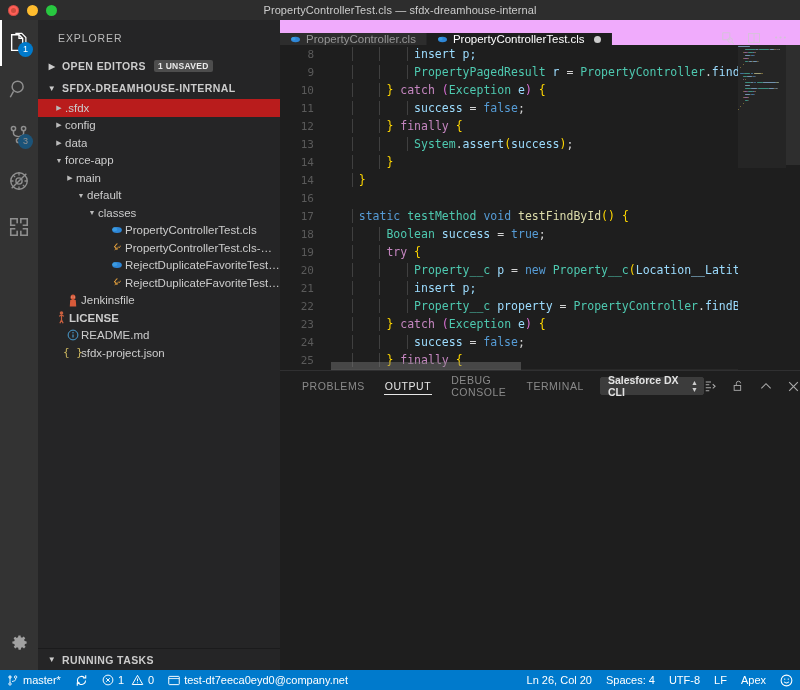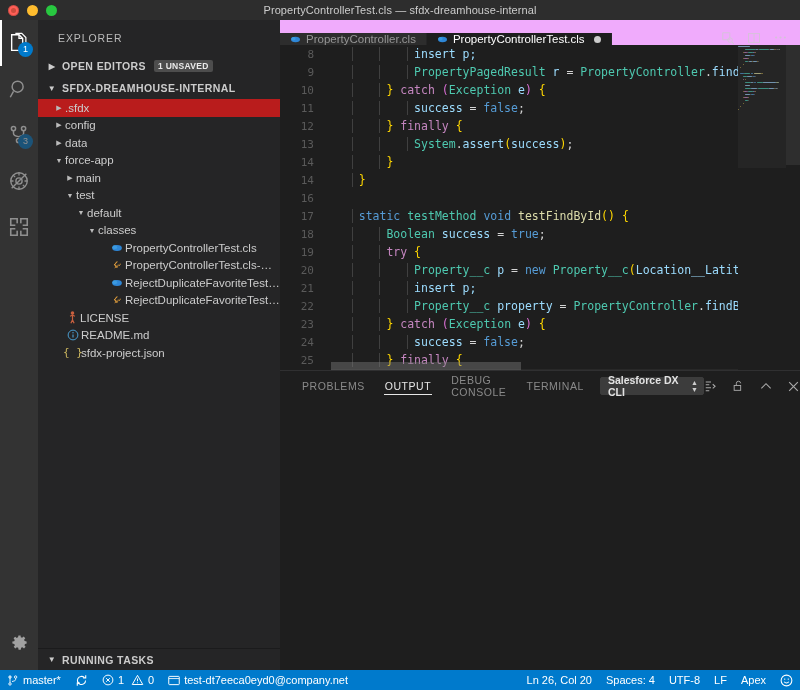--- a/index.html
+++ b/index.html
@@ -315,24 +315,20 @@
           <span class="label">data</span>
         </div>
         <div class="tree-row" style="padding-left: 15px;">
           <span class="arrow">▼</span>
           <span class="label">force-app</span>
         </div>
         <div class="tree-row" style="padding-left: 26px;">
           <span class="arrow">▶</span>
           <span class="label">main</span>
         </div>
-        <div class="tree-row" style="padding-left: 26px;">
-          <span class="arrow">▼</span>
-          <span class="label">test</span>
-        </div>
         <div class="tree-row" style="padding-left: 37px;">
           <span class="arrow">▼</span>
           <span class="label">default</span>
         </div>
         <div class="tree-row" style="padding-left: 48px;">
           <span class="arrow">▼</span>
           <span class="label">classes</span>
         </div>
         <div class="tree-row" style="padding-left: 59px;">
           <span class="arrow"></span>
@@ -367,21 +363,33 @@
         <div class="tree-row" style="padding-left: 59px;">
           <span class="arrow"></span>
           <span class="ficon">
             <svg width="11" height="11" viewBox="0 0 16 16">
               <path d="M3 13c3-1 2-5 5-6M3 13c3 1 2 5 5 6" fill="none" stroke="#e8a33d" stroke-width="1.5" transform="translate(0,-3) scale(1,0.75)"></path>
               <path d="M4 11.5c1.5-.6 2-2 2-3.5M7 10c1.4-.6 2-2 2-3.3M10 8.6c1.4-.6 2-1.9 2-3.2" stroke="#e8a33d" stroke-width="1.4" fill="none"></path>
             </svg>
           </span>
           <span class="label">RejectDuplicateFavoriteTest.cls-me…</span>
         </div>
-        <div class="tree-row" style="padding-left: 14px;">
+        <div class="tree-row" style="padding-left: 15px;">
+          <span class="arrow"></span>
+          <span class="ficon">
+            <svg width="10" height="13" viewBox="0 0 12 16">
+              <ellipse cx="6" cy="4" rx="3" ry="3.3" fill="#d85b3a"></ellipse>
+              <path d="M2.6 7.5h6.8l.6 8H2z" fill="#d85b3a"></path>
+              <circle cx="4.6" cy="3.6" r=".6" fill="#ffffff"></circle>
+              <circle cx="7.4" cy="3.6" r=".6" fill="#ffffff"></circle>
+            </svg>
+          </span>
+          <span class="label">Jenkinsfile</span>
+        </div>
+        <div class="tree-row" style="padding-left: 3px; font-weight: bold;">
           <span class="arrow"></span>
           <span class="ficon">
             <svg width="9" height="13" viewBox="0 0 10 16">
               <circle cx="5" cy="2.6" r="2.2" fill="#c9603f"></circle>
               <path d="M5 5v6M2 6.5l3-1.5 3 1.5M3 15l2-4 2 4" stroke="#c9603f" stroke-width="1.5" fill="none"></path>
             </svg>
           </span>
           <span class="label">LICENSE</span>
         </div>
         <div class="tree-row" style="padding-left: 15px;">

